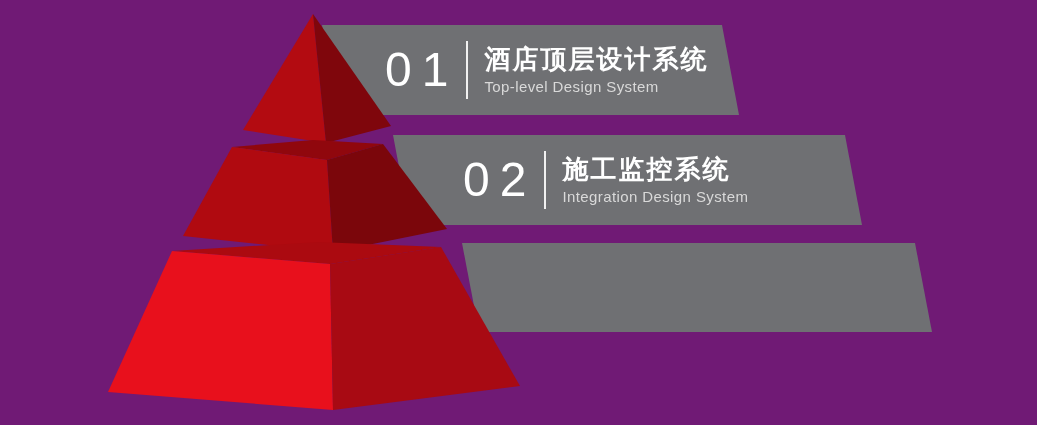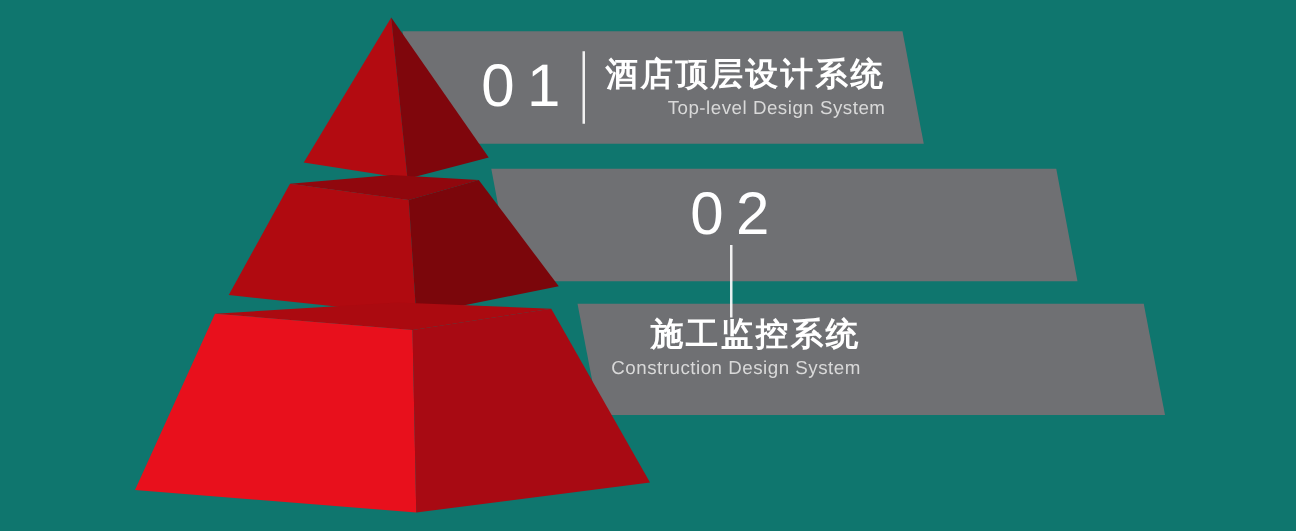--- a/index.html
+++ b/index.html
@@ -1,20 +1,20 @@
 <!DOCTYPE html>
 <html><head>
 <meta charset="utf-8">
 <style>
   html,body{margin:0;padding:0;background:#ffffff;}
   .stage{
     position:relative;
     width:1037px;
     height:425px;
-    background:#0f766e;
+    background:#701a75;
     overflow:hidden;
     font-family:"Liberation Sans", sans-serif;
   }
   .diagram-svg{position:absolute;left:0;top:0;}
   .banner-content{
     position:absolute;
     display:flex;
     align-items:center;
     height:64px;
   }
@@ -30,40 +30,39 @@
     width:2px;
     height:58px;
     background:rgba(255,255,255,0.9);
     margin:0 16px 0 8px;
     flex:0 0 auto;
   }
   .banner-text{
     display:flex;
     flex-direction:column;
     gap:6px;
-    text-align:right;
   }
   .banner-title{
     font-size:26px;
     font-weight:700;
     color:#ffffff;
     letter-spacing:2px;
     line-height:1.05;
     white-space:nowrap;
   }
   .banner-subtitle{
     font-size:15px;
     font-weight:400;
     color:#d9d9d9;
     letter-spacing:0.4px;
     line-height:1;
     white-space:nowrap;
   }
   .c1{left:385px;top:38px;}
-  .c2{left:489px;top:148px;flex-direction:column;}
+  .c2{left:463px;top:148px;}
   .c3{left:532px;top:255px;}
 </style>
 </head>
 <body>
 
 <div class="stage">
 
   <svg class="diagram-svg" width="1037" height="425" viewBox="0 0 1037 425">
 
     <polygon points="322,25 722,25 739,115 339,115" fill="#6f7073"></polygon>
@@ -89,18 +88,18 @@
       <span class="banner-title">酒店顶层设计系统</span>
       <span class="banner-subtitle">Top-level Design System</span>
     </span>
   </div>
 
   <div class="banner-content c2">
     <span class="banner-number">02</span>
     <span class="banner-divider"></span>
     <span class="banner-text">
       <span class="banner-title">施工监控系统</span>
-      <span class="banner-subtitle">Construction Design System</span>
+      <span class="banner-subtitle">Integration Design System</span>
     </span>
   </div>
 
 
 </div>
 
 </body></html>

